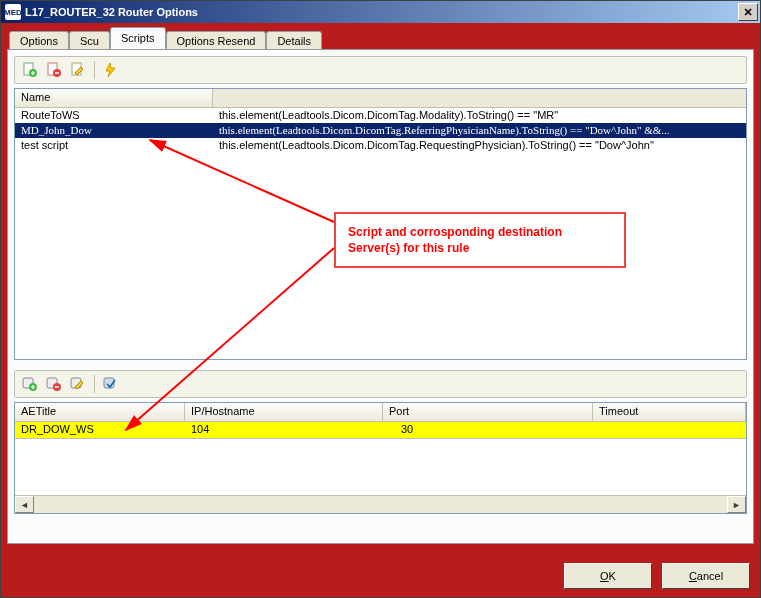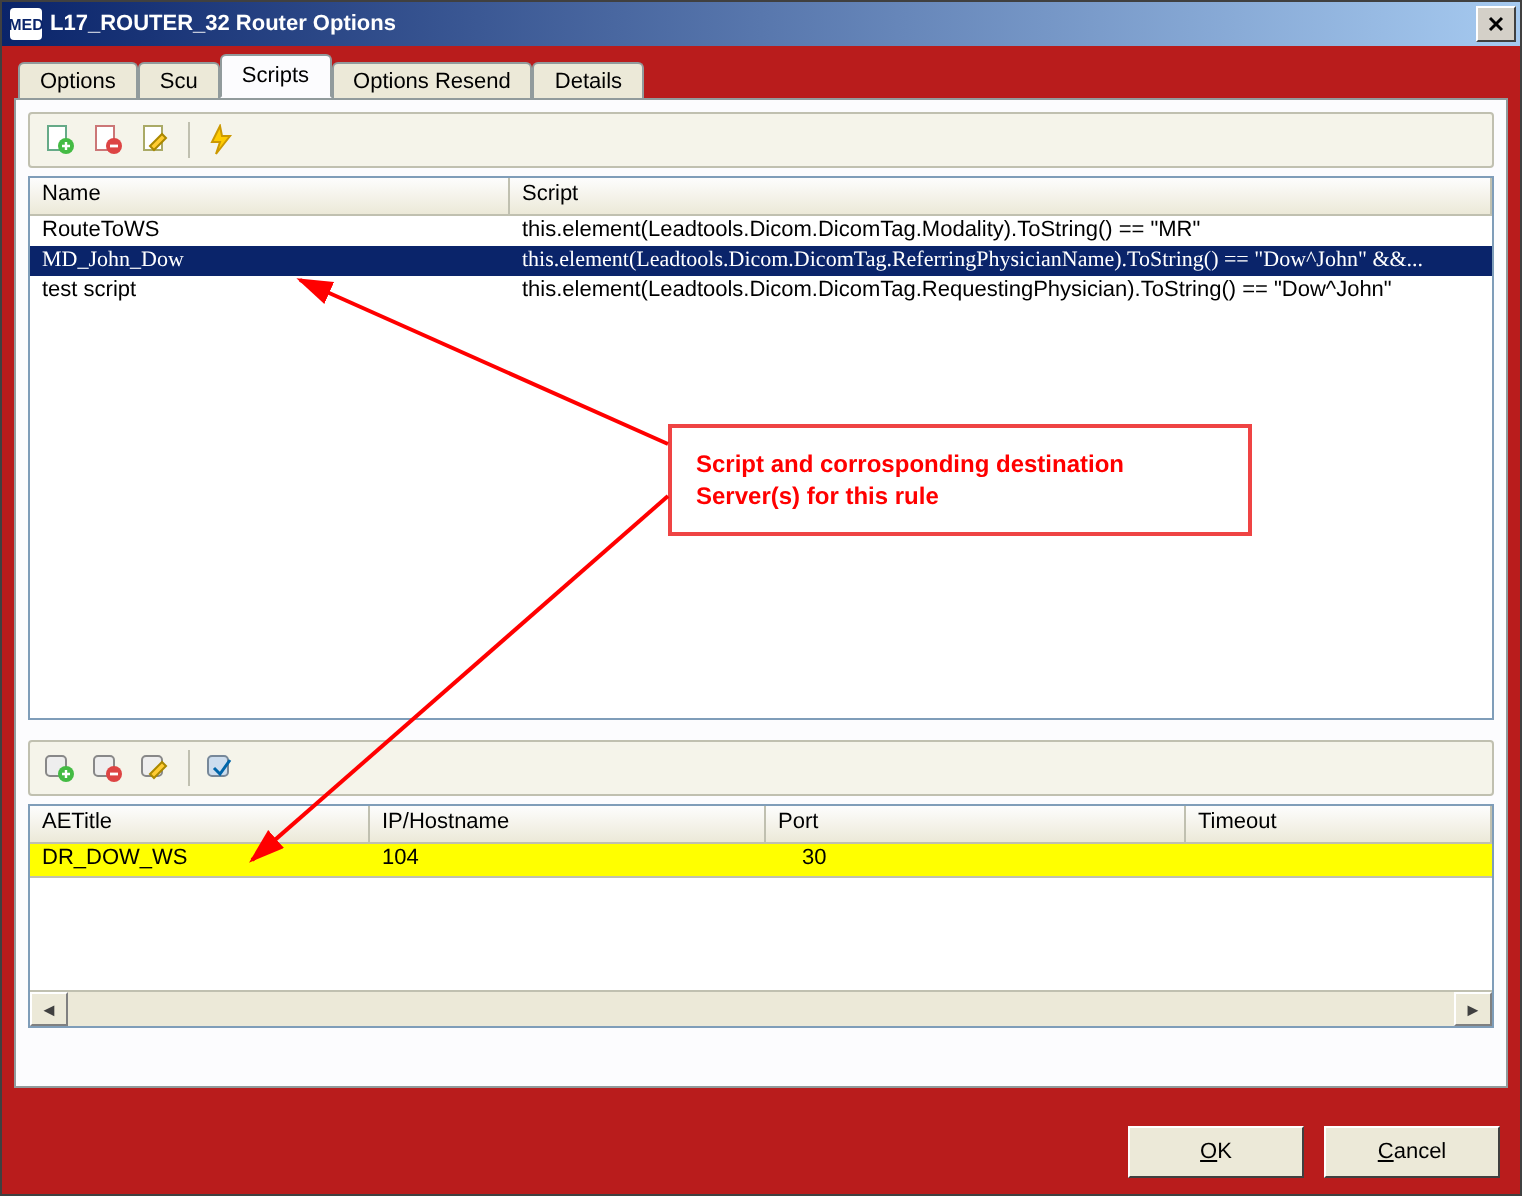--- a/index.html
+++ b/index.html
@@ -137,21 +137,21 @@
     font-size: 11px;
   }
   .grid-body .row .cell {
     padding: 1px 6px;
     box-sizing: border-box;
     white-space: nowrap;
     overflow: hidden;
   }
   .row.selected { background: #0a246a; color: #fff; font-family: Liberation Serif, serif; }
 
-  .col-name  { width: 240px; }
+  .col-name  { width: 198px; }
   .col-script{ flex: 1; }
 
   
   .grid-lower-wrap {
     margin-top: 10px;
   }
   .grid-lower-scroll {
     border: 1px solid #7f9db9;
     background: #fff;
     height: 110px;
@@ -280,21 +280,20 @@
         <div class="tb-btn">
           <svg class="ico" viewBox="0 0 16 16">
               <path d="M7 1 L3 9 H7 L5 15 L12 6 H8 Z" fill="#fc0" stroke="#c90"></path>
             </svg>
         </div>
       </div>
 
       <div class="grid grid-upper">
         <div class="grid-head">
           <div class="col col-name">Name</div>
-          <div class="col col-script">Script</div>
         </div>
         <div class="grid-body">
           <div class="row">
             <div class="cell col-name">RouteToWS</div>
             <div class="cell col-script">this.element(Leadtools.Dicom.DicomTag.Modality).ToString() == "MR"</div>
           </div>
           <div class="row selected">
             <div class="cell col-name">MD_John_Dow</div>
             <div class="cell col-script">this.element(Leadtools.Dicom.DicomTag.ReferringPhysicianName).ToString() == "Dow^John" &amp;&amp;...</div>
           </div>

